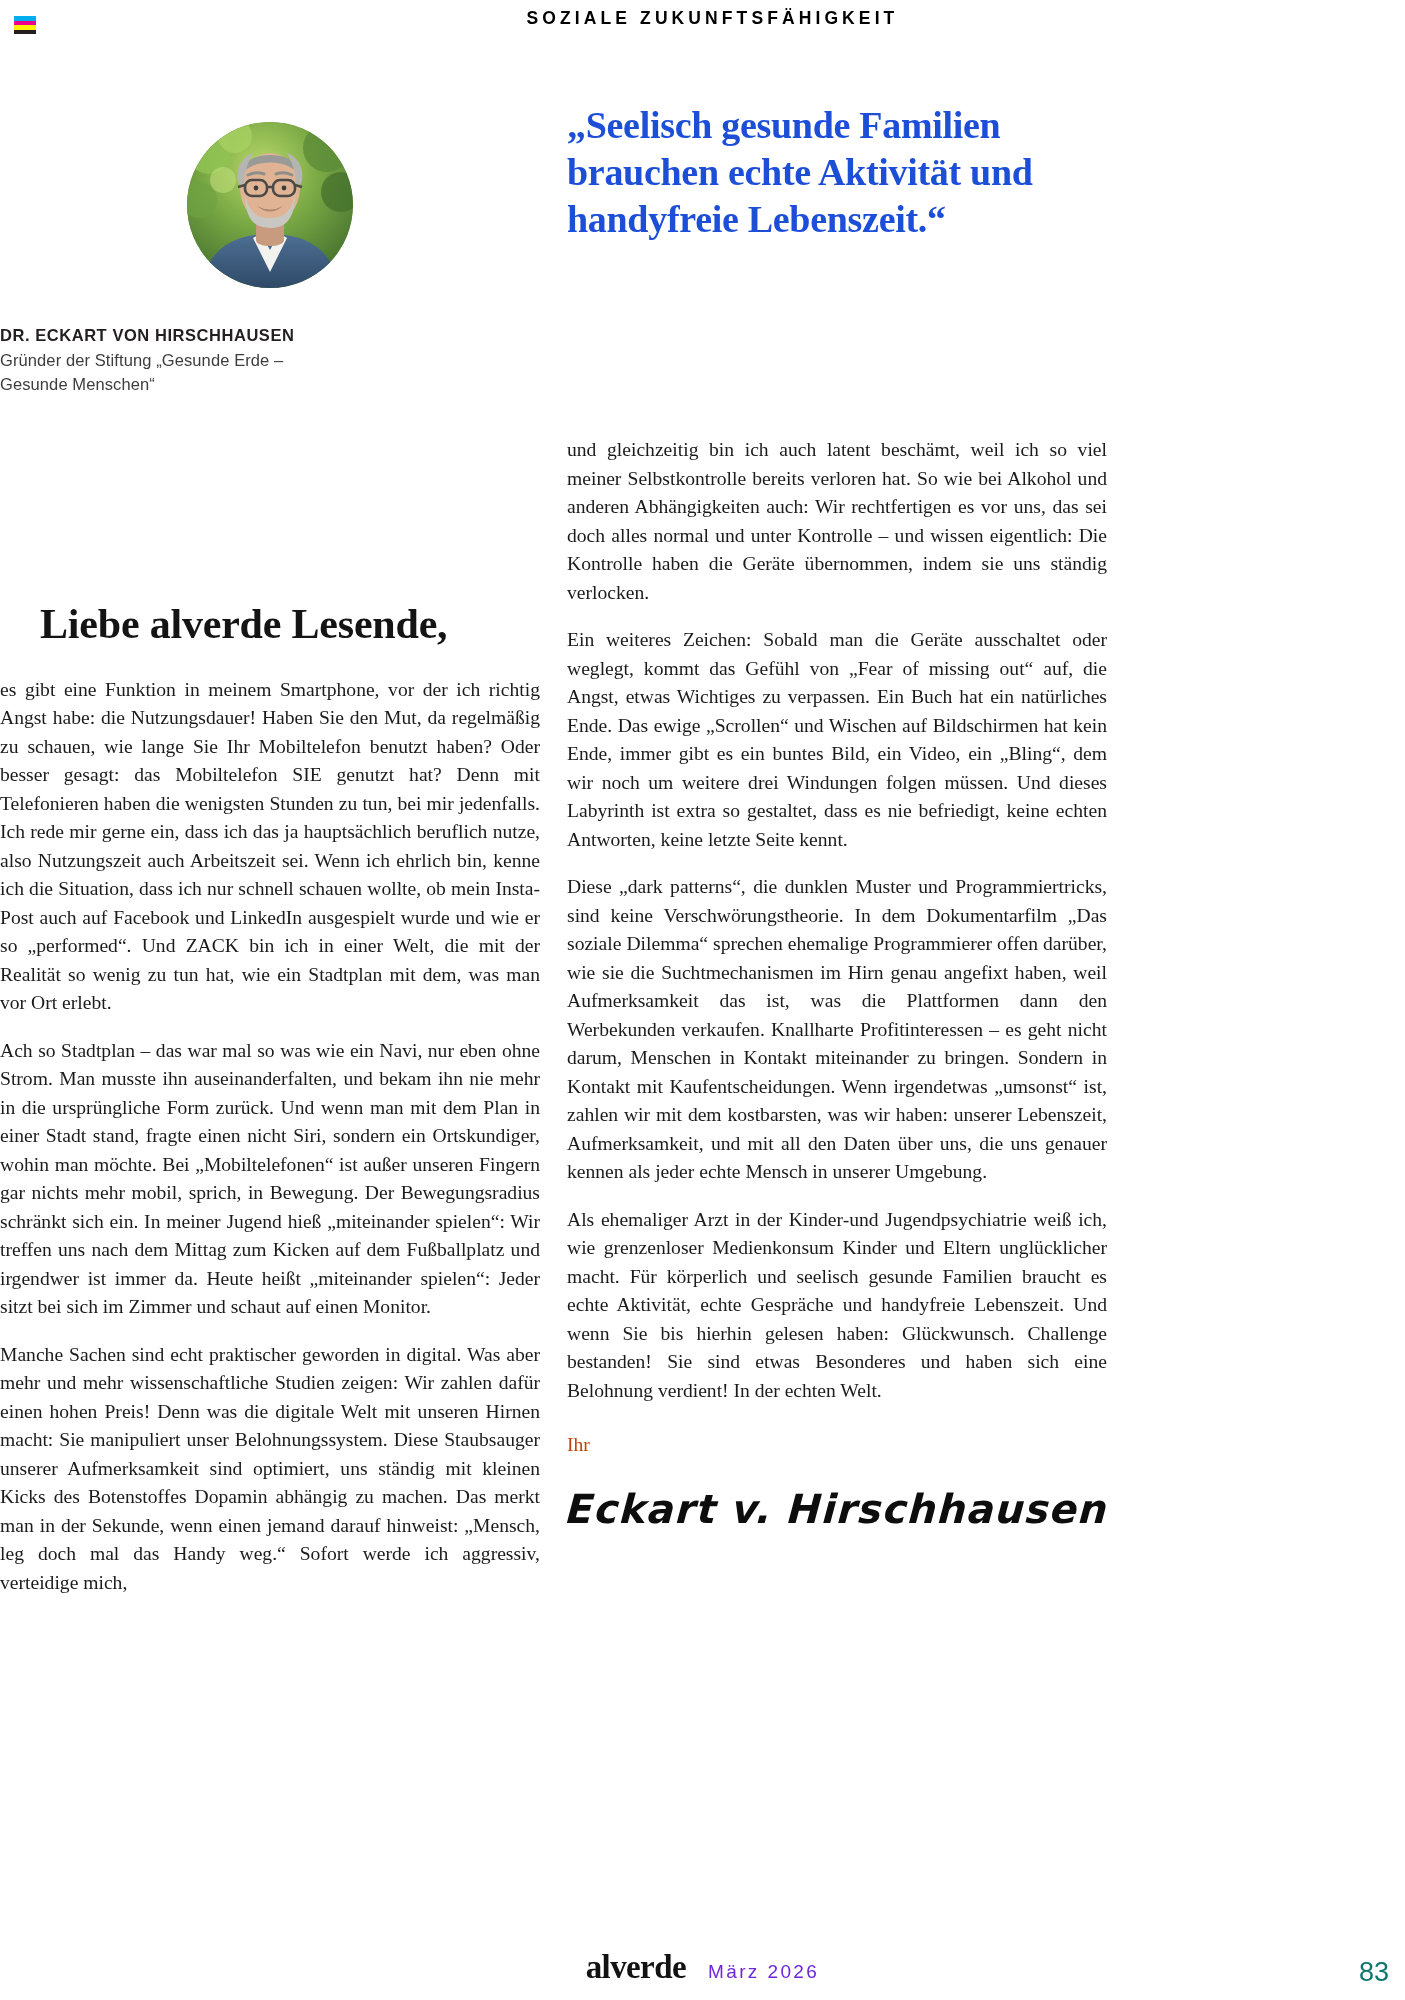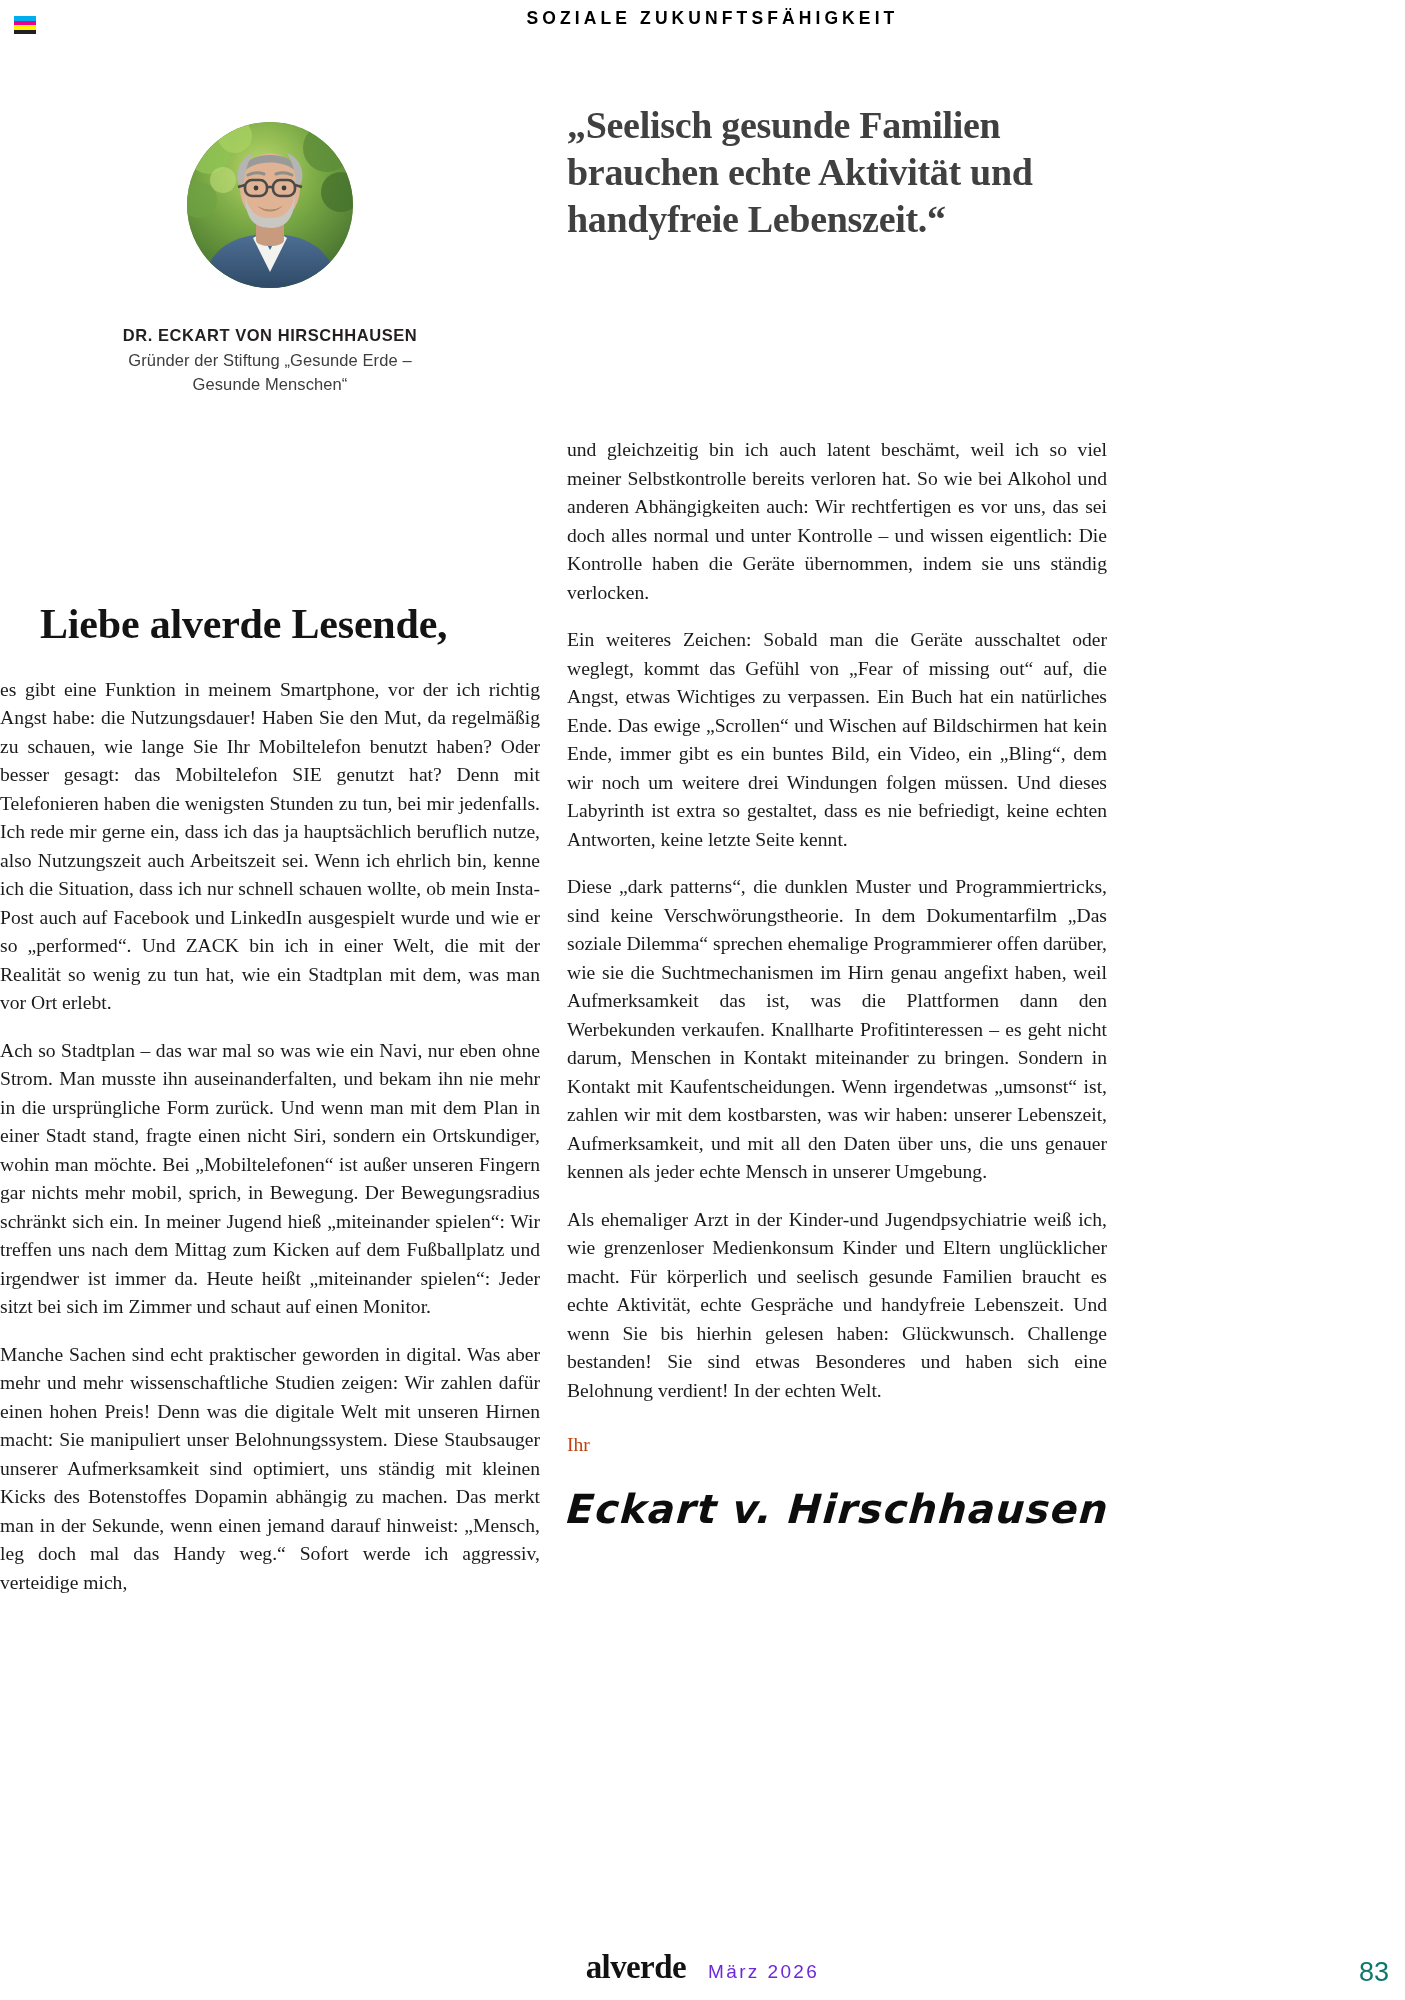--- a/index.html
+++ b/index.html
@@ -62,21 +62,21 @@
   }
   .col-right {
     position: absolute;
     left: 567px;
     top: 96px;
     width: 540px;
   }
 
   
   .author-block {
-    text-align: center;
+    text-align: left;
     padding-top: 26px;
   }
   .portrait {
     width: 166px;
     height: 166px;
     border-radius: 50%;
     margin: 0 auto;
     overflow: hidden;
     position: relative;
     background: #6f8f4d;
@@ -127,21 +127,21 @@
   }
   .col-left .body-copy { margin-top: 28px; }
   .col-left .body-copy p:first-child { margin-top: 0; }
 
   
   .pull-quote {
     font-family: "Liberation Serif", serif;
     font-weight: 700;
     font-size: 38px;
     line-height: 1.235;
-    color: #404040;
+    color: #1d4ed8;
     letter-spacing: -0.3px;
     padding-top: 6px;
     min-height: 260px;
   }
 
   .col-right .body-copy { margin-top: 74px; }
 
   
   .sig-ihr {
     font-family: "Liberation Serif", serif;

